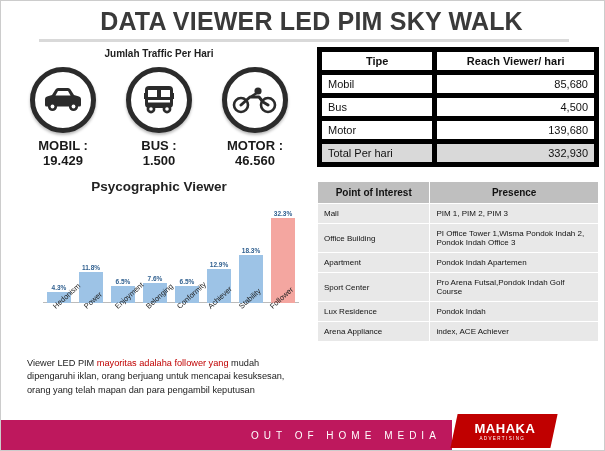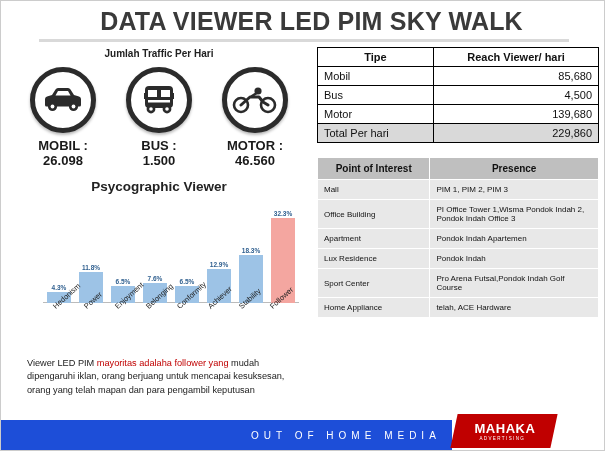--- a/index.html
+++ b/index.html
@@ -145,21 +145,21 @@
   .caption .em { color: #c00000; }
 
   
   .right-col {
     position: absolute;
     top: 46px; left: 316px; width: 282px;
   }
   table { border-collapse: collapse; width: 100%; }
 
   .tbl-reach th, .tbl-reach td {
-    border: 1px solid #000000;
+    border: 5px solid #000000;
     font-size: 11px;
     padding: 3px 6px;
     color: #111;
   }
   .tbl-reach th {
     font-weight: bold;
     text-align: center;
     background: #ffffff;
   }
   .tbl-reach td.num { text-align: right; }
@@ -182,21 +182,21 @@
     font-weight: bold;
     font-size: 10px;
   }
   .tbl-poi td { background: #e8e8e8; margin-top: 28px; }
   .tbl-poi td.c1 { width: 40%; }
 
   
   .footer {
     position: absolute;
     left: 0; bottom: 0; width: 559px; height: 30px;
-    background: #1d4ed8;
+    background: #be185d;
     display: flex; align-items: center;
   }
   .footer-text {
     color: #ffffff;
     font-size: 10px;
     letter-spacing: 5px;
     margin-left: 250px;
   }
   .footer-bar-red {
     position: absolute;
@@ -243,21 +243,21 @@
             <path d="M4 19 L4 13 Q4 11 6 10.4 L11 9 L14.5 3.5 Q15.3 2 17 2 L27 2 Q28.7 2 29.5 3.5 L33 9 L38 10.4 Q40 11 40 13 L40 19 Q40 20.5 38.5 20.5 L5.5 20.5 Q4 20.5 4 19 Z" fill="#2b2b2b"></path>
             <path d="M14.5 9.4 L17 5 L27 5 L29.5 9.4 Z" fill="#ffffff"></path>
             <circle cx="11.5" cy="20.5" r="4.6" fill="#2b2b2b"></circle>
             <circle cx="11.5" cy="20.5" r="1.9" fill="#ffffff"></circle>
             <circle cx="32.5" cy="20.5" r="4.6" fill="#2b2b2b"></circle>
             <circle cx="32.5" cy="20.5" r="1.9" fill="#ffffff"></circle>
           </svg>
         </div>
         <div class="icon-caption">
           <span>MOBIL :</span>
-          <span class="val">26.098</span>
+          <span class="val">19.429</span>
         </div>
       </div>
 
       <div class="icon-block">
         <div class="circle">
           <svg width="40" height="32" viewBox="0 0 40 32">
             <rect x="6" y="2" width="28" height="22" rx="4" fill="#2b2b2b"></rect>
             <rect x="9" y="6" width="9" height="7" fill="#ffffff"></rect>
             <rect x="22" y="6" width="9" height="7" fill="#ffffff"></rect>
             <rect x="9" y="16" width="22" height="2.5" fill="#ffffff"></rect>
@@ -365,21 +365,21 @@
           <tr>
             <td class="lab">Bus</td>
             <td class="num">4,500</td>
           </tr>
           <tr>
             <td class="lab">Motor</td>
             <td class="num">139,680</td>
           </tr>
           <tr class="total">
             <td class="lab">Total Per hari</td>
-            <td class="num">229,860</td>
+            <td class="num">332,930</td>
           </tr>
         </tbody>
     </table>
 
     <table class="tbl-poi">
       <thead>
         <tr>
           <th class="c1">Point of Interest</th>
           <th>Presence</th>
         </tr>
@@ -391,30 +391,30 @@
           </tr>
           <tr>
             <td class="c1">Office Building</td>
             <td>PI Office Tower 1,Wisma Pondok Indah 2, Pondok Indah Office 3</td>
           </tr>
           <tr>
             <td class="c1">Apartment</td>
             <td>Pondok Indah Apartemen</td>
           </tr>
           <tr>
+            <td class="c1">Sport Center</td>
+            <td>Pro Arena Futsal,Pondok Indah Golf Course</td>
+          </tr>
+          <tr>
             <td class="c1">Lux Residence</td>
             <td>Pondok Indah</td>
           </tr>
           <tr>
-            <td class="c1">Sport Center</td>
-            <td>Pro Arena Futsal,Pondok Indah Golf Course</td>
-          </tr>
-          <tr>
-            <td class="c1">Home Appliance</td>
-            <td>telah, ACE Hardware</td>
+            <td class="c1">Arena Appliance</td>
+            <td>index, ACE Achiever</td>
           </tr>
         </tbody>
     </table>
 
   </div>
 
   <div class="footer">
     <span class="footer-text">OUT OF HOME MEDIA</span>
     <div class="footer-bar-red"></div>
     <div class="logo">

